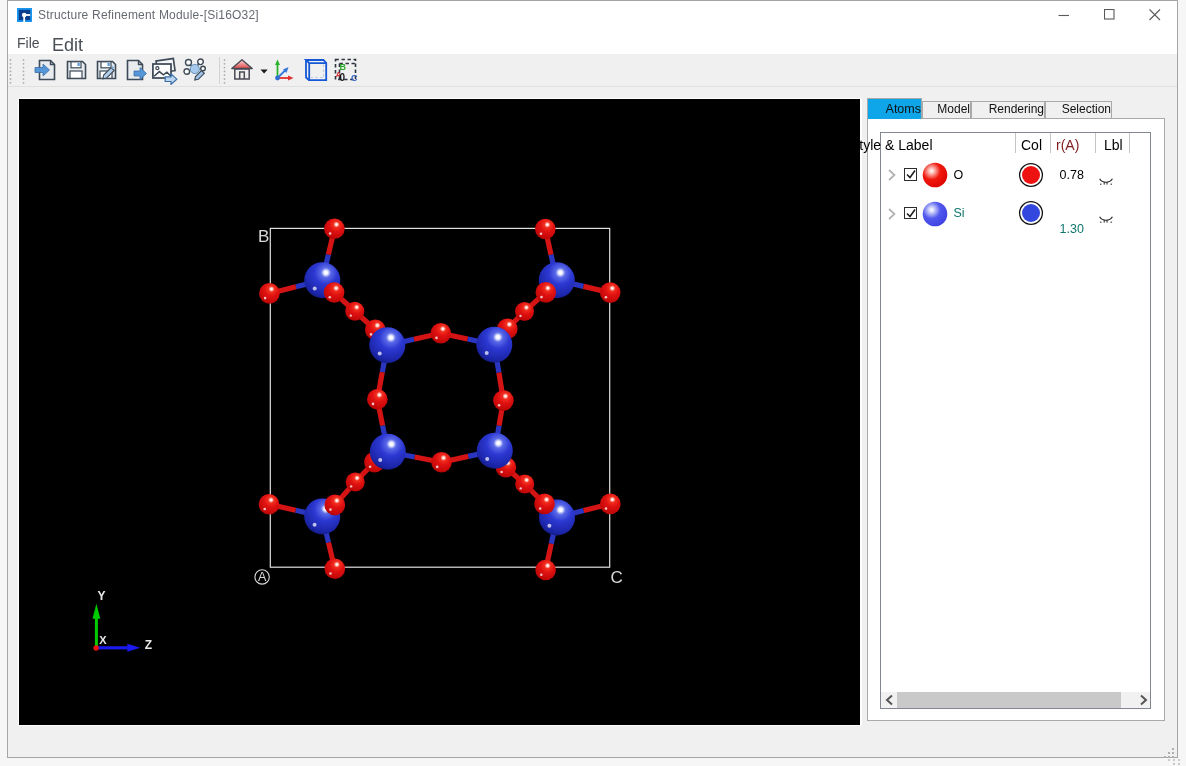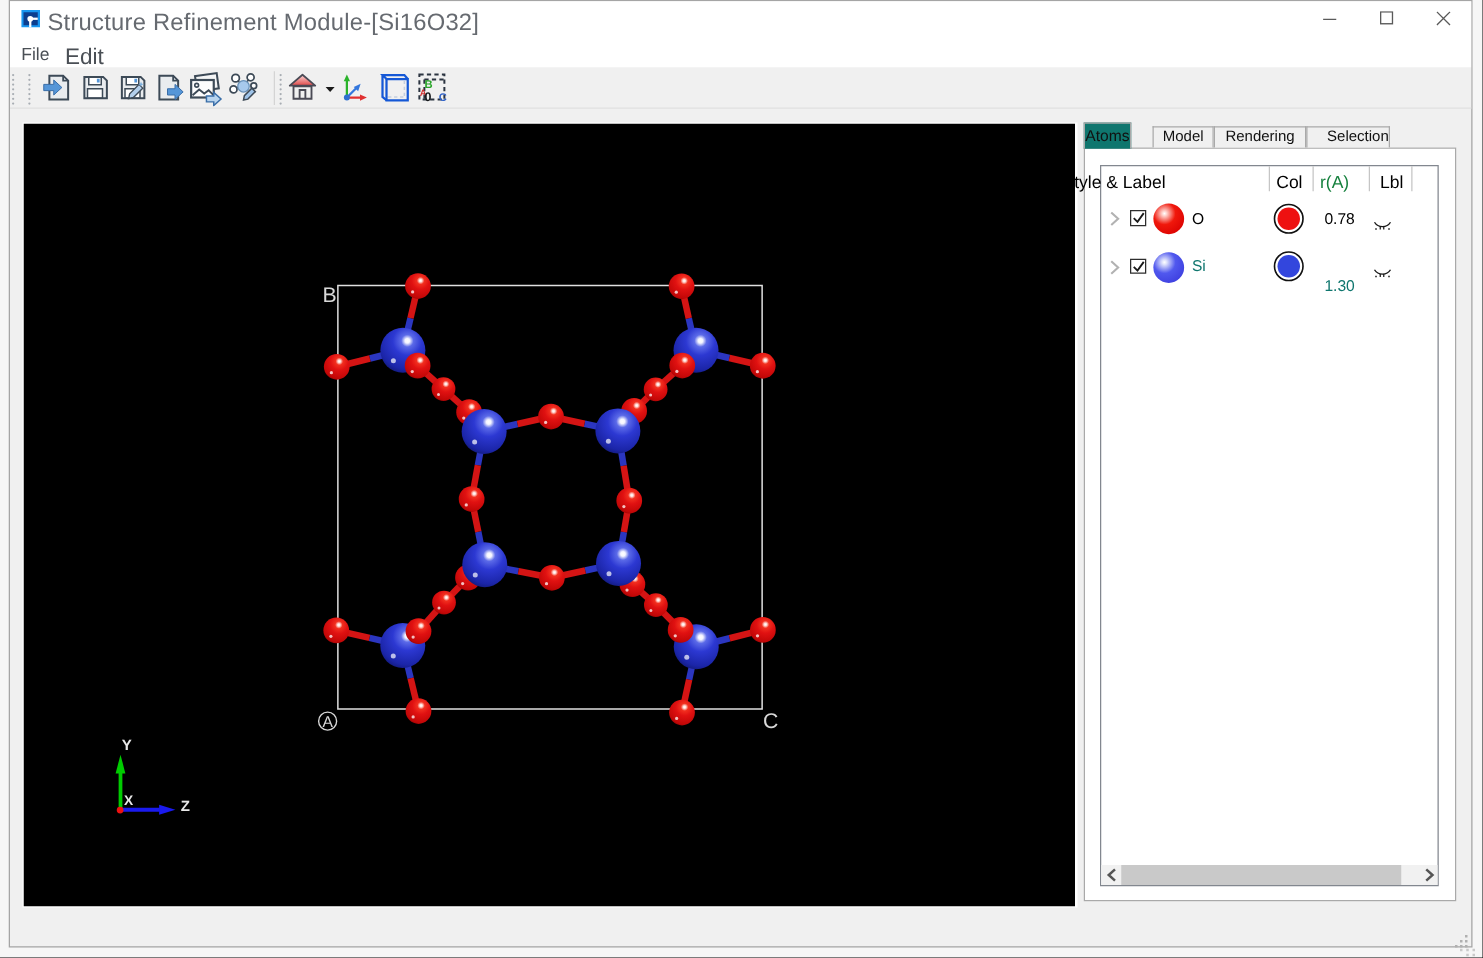--- a/index.html
+++ b/index.html
@@ -3,21 +3,21 @@
 <style>
 * { margin:0; padding:0; box-sizing:border-box; }
 html,body { width:1186px; height:766px; }
 body { background:#f6f6f6; font-family:"Liberation Sans",sans-serif; overflow:hidden; position:relative; }
 #win { position:absolute; left:7px; top:0; width:1171px; height:758px; background:#f0f0f0; border:1px solid #a5a5a5; }
 .abs { position:absolute; }
 </style></head>
 <body>
 <div id="win"></div>
 <div class="abs" style="left:8px;top:1px;width:1169px;height:53px;background:#ffffff"></div>
-<div class="abs" style="left:38px;top:8px;font-size:19px;color:#666a70;letter-spacing:0.2px">Structure Refinement Module-[Si16O32]</div>
+<div class="abs" style="left:38px;top:8px;font-size:12px;color:#666a70;letter-spacing:0.2px">Structure Refinement Module-[Si16O32]</div>
 <svg class="abs" style="left:17px;top:8px" width="15" height="14" viewBox="0 0 15 14">
  <rect x="0" y="0" width="15" height="14" fill="#1896f0"></rect>
  <rect x="1.8" y="1.8" width="11.4" height="10.4" fill="#0c3e8e"></rect>
  <circle cx="7.2" cy="7" r="2.3" fill="#fff"></circle>
  <rect x="8.5" y="6.1" width="4.7" height="1.8" fill="#fff"></rect>
  <rect x="6.3" y="8" width="1.8" height="6" fill="#fff"></rect>
 </svg>
 <svg class="abs" style="left:1058px;top:10px" width="12" height="12">
     <line x1="0.5" y1="5.5" x2="11" y2="5.5" stroke="#5a5a5a" stroke-width="1.1"></line>
   </svg>
@@ -285,28 +285,28 @@
 <circle cx="76.3" cy="550.8" r="2.7" fill="#ee1111"></circle>
 <text x="81.7" y="502.5" fill="#e8e8e8" font-family="Liberation Sans, sans-serif" font-size="12" font-weight="bold" text-anchor="middle">Y</text>
 <text x="83.0" y="546.5" fill="#e8e8e8" font-family="Liberation Sans, sans-serif" font-size="11" font-weight="bold" text-anchor="middle">X</text>
 <text x="128.5" y="551.5" fill="#e8e8e8" font-family="Liberation Sans, sans-serif" font-size="12" font-weight="bold" text-anchor="middle">Z</text>
 </g>
 </g>
     </svg>
 </div>
 
 <div class="abs" style="left:867px;top:118px;width:298px;height:603px;background:#ffffff;border:1px solid #a9a9a9"></div>
-<div class="abs" style="left:867px;top:98px;width:38px;height:21px;background:#0f766e;border:1px solid #a9a9a9;border-bottom:none;font-size:12.5px;color:#111;text-align:center;line-height:20px;z-index:3">Atoms</div>
-<div class="abs" style="left:922px;top:101px;width:49px;height:17px;background:#f0f0f0;border:1px solid #a9a9a9;border-bottom:none;font-size:12px;color:#111;text-align:center;line-height:15px">Model</div>
-<div class="abs" style="left:971px;top:101px;width:74px;height:17px;background:#f0f0f0;border:1px solid #a9a9a9;border-bottom:none;font-size:12px;color:#111;text-align:center;line-height:15px">Rendering</div>
+<div class="abs" style="left:867px;top:98px;width:55px;height:21px;background:#0ea5e9;border:1px solid #a9a9a9;border-bottom:none;font-size:12.5px;color:#111;text-align:right;line-height:20px;z-index:3">Atoms</div>
+<div class="abs" style="left:922px;top:101px;width:49px;height:17px;background:#f0f0f0;border:1px solid #a9a9a9;border-bottom:none;font-size:12px;color:#111;text-align:right;line-height:15px">Model</div>
+<div class="abs" style="left:971px;top:101px;width:74px;height:17px;background:#f0f0f0;border:1px solid #a9a9a9;border-bottom:none;font-size:12px;color:#111;text-align:right;line-height:15px">Rendering</div>
 <div class="abs" style="left:1045px;top:101px;width:67px;height:17px;background:#f0f0f0;border:1px solid #a9a9a9;border-bottom:none;font-size:12px;color:#111;text-align:right;line-height:15px">Selection</div>
 <div class="abs" style="left:880px;top:132px;width:271px;height:577px;border:1px solid #82878f;background:#fff"></div>
 <div class="abs" style="left:850px;top:137px;font-size:14px;color:#000">Style &amp; Label</div>
 <div class="abs" style="left:1021px;top:137px;font-size:14px;color:#000">Col</div>
-<div class="abs" style="left:1056px;top:137px;font-size:14px;color:#15803d">r(A)</div>
+<div class="abs" style="left:1056px;top:137px;font-size:14px;color:#7f1d1d">r(A)</div>
 <div class="abs" style="left:1104px;top:137px;font-size:14px;color:#000">Lbl</div>
 <div style="position:absolute;left:1014.5px;top:133.4px;width:1px;height:20px;background:#c5c5c5"></div>
 <div style="position:absolute;left:1049.5px;top:133.4px;width:1px;height:20px;background:#c5c5c5"></div>
 <div style="position:absolute;left:1094.5px;top:133.4px;width:1px;height:20px;background:#c5c5c5"></div>
 <div style="position:absolute;left:1128.5px;top:133.4px;width:1px;height:20px;background:#c5c5c5"></div>
 <svg style="position:absolute;left:887px;top:169.0px" width="10" height="12">
     <path d="M2 1 L7.5 6 L2 11" fill="none" stroke="#b2b2b2" stroke-width="1.7"></path>
   </svg>
 <div style="position:absolute;left:904px;top:168.0px;width:13px;height:12.5px;border:1.4px solid #2d2d2d;background:#fff"></div>
 <svg style="position:absolute;left:904px;top:168.0px" width="14" height="14">

